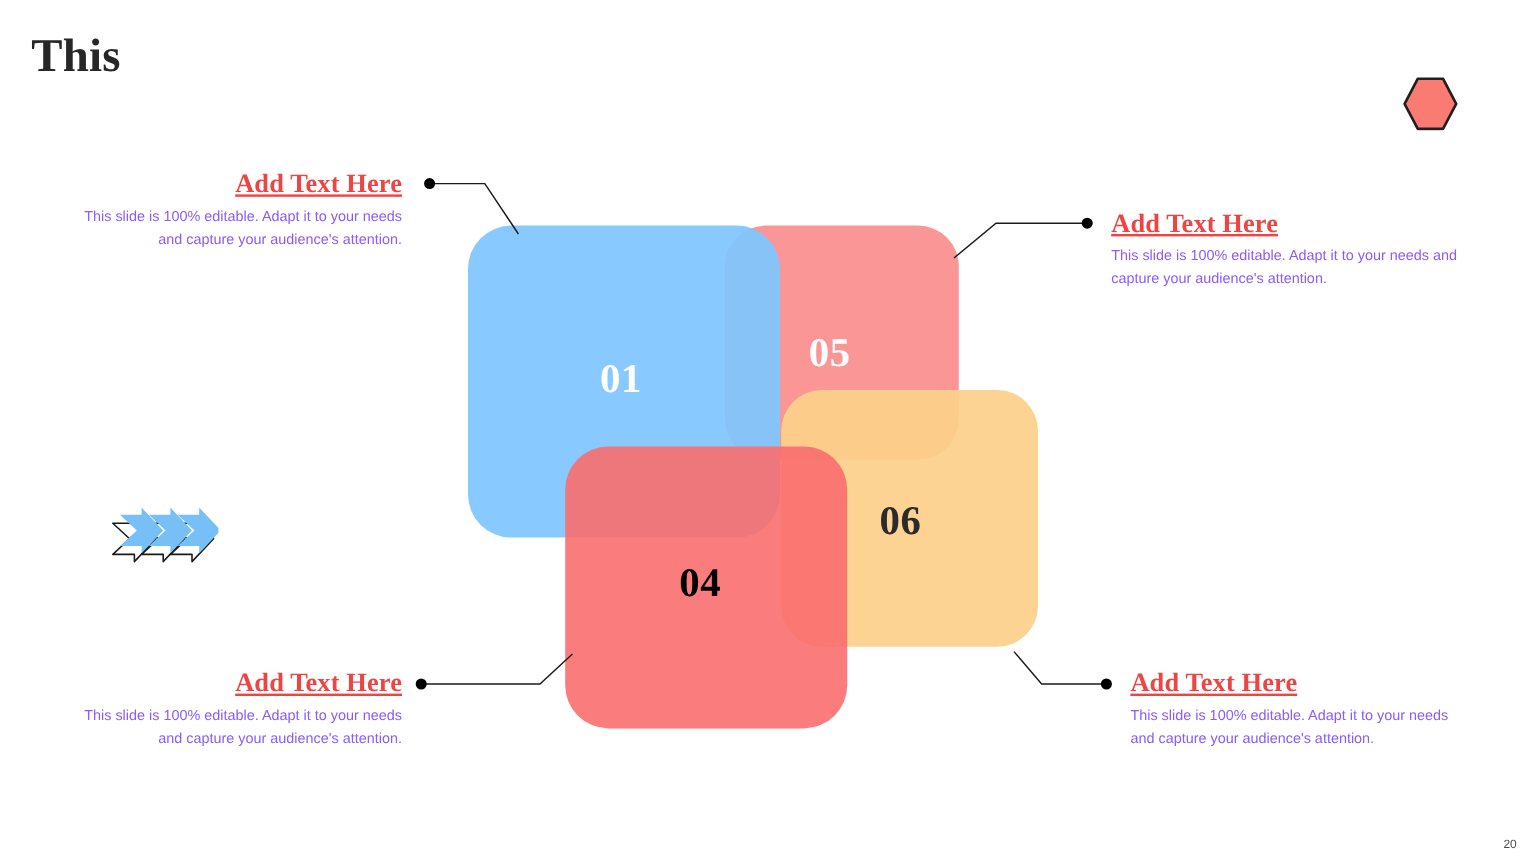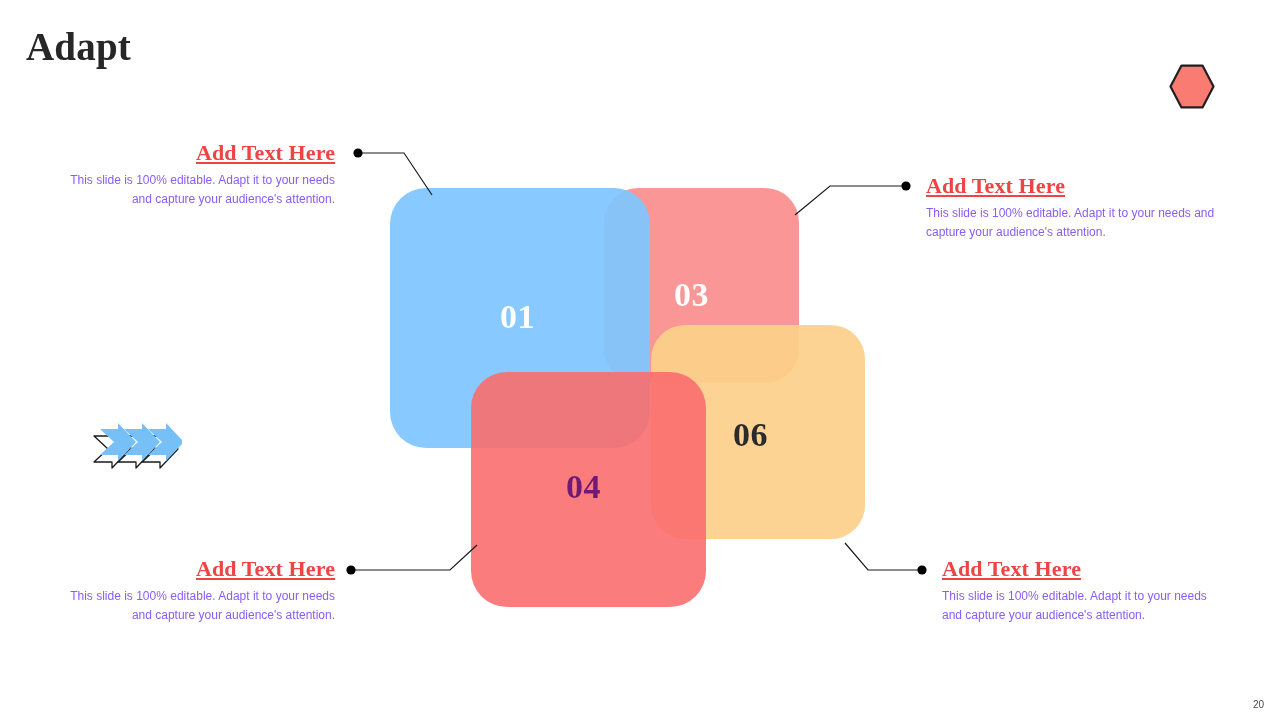--- a/index.html
+++ b/index.html
@@ -68,21 +68,21 @@
     font-family: "Liberation Serif", serif;
     font-weight: bold;
     font-size: 34px;
     line-height: 34px;
     letter-spacing: 0.5px;
     user-select: none;
   }
   .num-01 { left: 500px; top: 300px; color: #ffffff; }
   .num-02 { left: 674px; top: 278px; color: #ffffff; }
   .num-03 { left: 733px; top: 418px; color: #2b2b2b; }
-  .num-04 { left: 566px; top: 470px; color: #701a75; }
+  .num-04 { left: 566px; top: 470px; color: #000000; }
 
   
   .callout { position: absolute; }
   .callout-heading {
     font-family: "Liberation Serif", serif;
     font-weight: bold;
     font-size: 22px;
     line-height: 22px;
     color: #ef4444;
     letter-spacing: 0.1px;
@@ -122,21 +122,21 @@
     font-family: "Liberation Sans", sans-serif;
     font-size: 10px;
     color: #4a4a4a;
   }
 </style>
 </head>
 <body>
 
 <div class="slide">
 
-  <div class="slide-title">Adapt</div>
+  <div class="slide-title">This</div>
 
   <div class="hexagon">
     <svg width="48" height="45" viewBox="0 0 48 45">
       <polygon points="13.5,1.6 34.5,1.6 45.5,22.5 34.5,43.4 13.5,43.4 2.5,22.5" fill="#F97B72" stroke="#231f20" stroke-width="2.2" stroke-linejoin="round"></polygon>
     </svg>
   </div>
 
   <div class="arrow-deco">
     <svg width="92" height="62" viewBox="0 0 92 62">
 
@@ -160,21 +160,21 @@
       <rect x="604" y="188" width="195" height="195" rx="34" fill="#FA8E8E" opacity="0.93"></rect>
 
       <rect x="390" y="188" width="260" height="260" rx="36" fill="#7FC6FF" opacity="0.93"></rect>
 
       <rect x="651" y="325" width="214" height="214" rx="34" fill="#FCD08A" opacity="0.93"></rect>
 
       <rect x="471" y="372" width="235" height="235" rx="36" fill="#FA6E6E" opacity="0.90"></rect>
     </svg>
 
     <div class="venn-num num-01">01</div>
-    <div class="venn-num num-02">03</div>
+    <div class="venn-num num-02">05</div>
     <div class="venn-num num-03">06</div>
     <div class="venn-num num-04">04</div>
   </div>
 
   <svg class="connectors" width="1280" height="720" viewBox="0 0 1280 720">
     <g stroke="#1a1a1a" stroke-width="1.2" fill="none">
 
       <path d="M358,153 L404,153 L432,195"></path>
 
       <path d="M795,215 L830,186 L906,186"></path>

